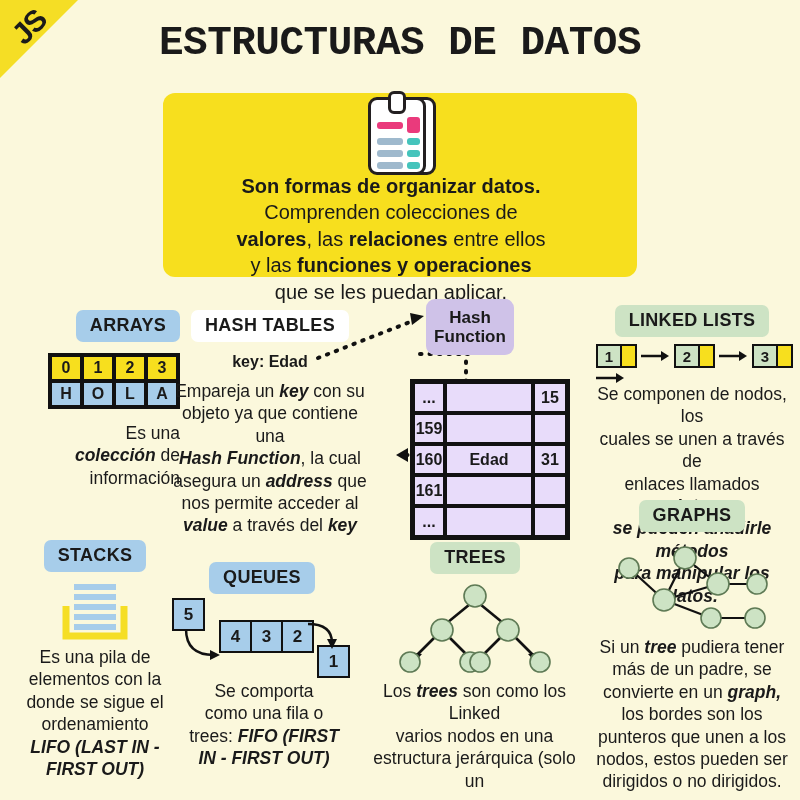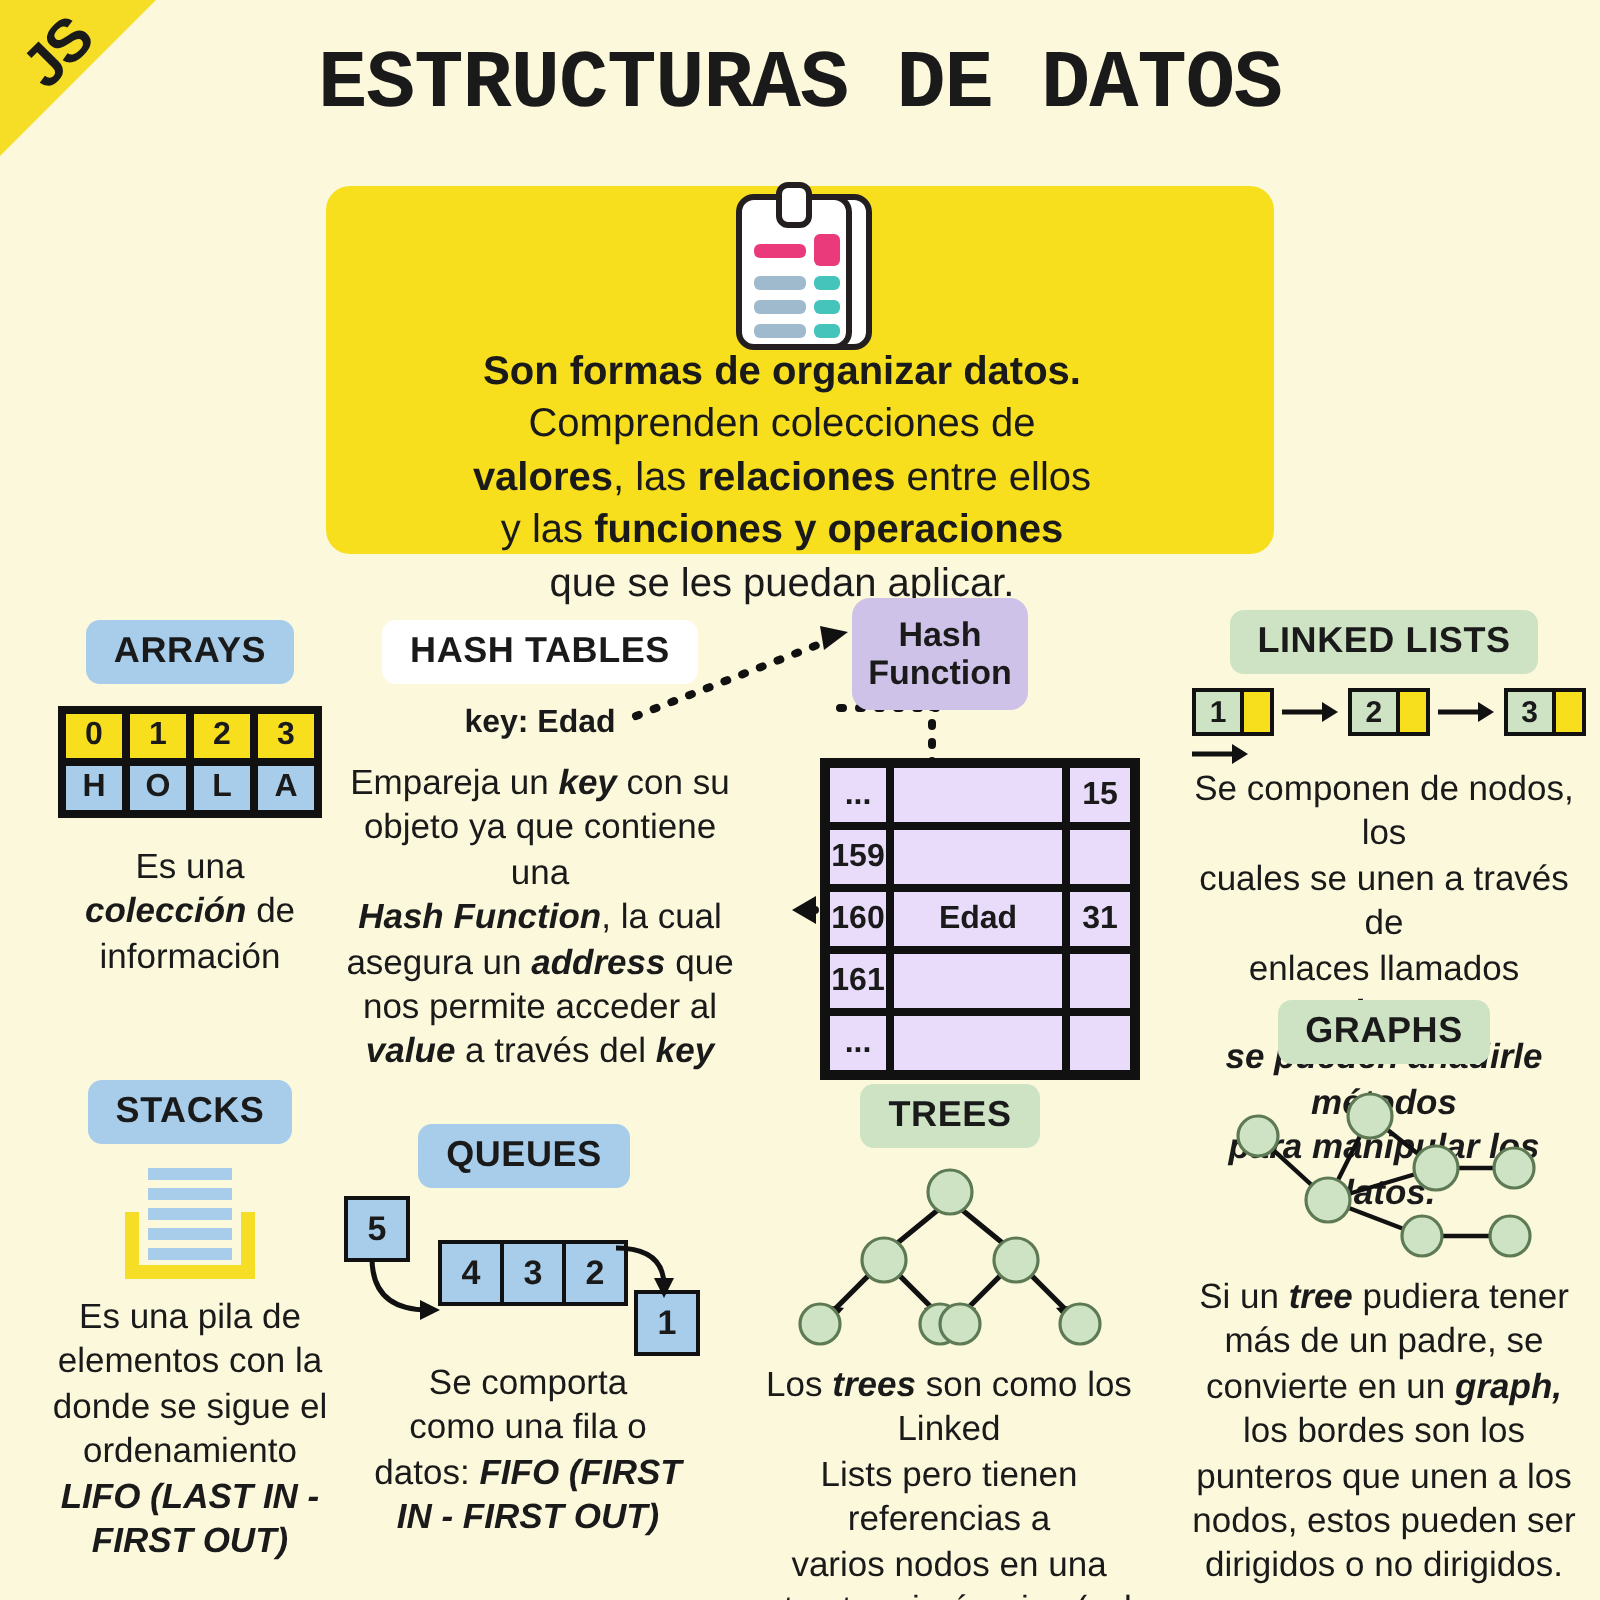--- a/index.html
+++ b/index.html
@@ -159,21 +159,21 @@
     <div>
       <b>valores</b><span>, las </span><b>relaciones</b><span> entre ellos</span>
     </div>
     <div>
       <span>y las </span><b>funciones y operaciones</b>
     </div>
     <div><span>que se les puedan aplicar.</span></div>
   </div>
 </div>
 
-<div class="sec" style="left:10px; top:310px; width:170px;">
+<div class="sec" style="left:10px; top:310px; width:170px;text-align:right;">
   <div class="badge b-blue">ARRAYS</div>
   <div style="margin-top:11px;">
     <div class="arr">
       <div class="row">
         <div class="cell idx">0</div>
         <div class="cell idx">1</div>
         <div class="cell idx">2</div>
         <div class="cell idx">3</div>
       </div>
       <div class="row">
@@ -319,21 +319,21 @@
 </div>
 <svg style="position:absolute; left:0; top:0; width:800px; height:800px; pointer-events:none;">
   <path d="M186,629 Q186,655 214,655" stroke="#111" stroke-width="2.5" fill="none"></path>
   <polygon points="210,650 220,655 210,660" fill="#111"></polygon>
   <path d="M308,624 Q332,624 332,643" stroke="#111" stroke-width="2.5" fill="none"></path>
   <polygon points="327,639 332,649 337,639" fill="#111"></polygon>
 </svg>
 <div class="desc" style="position:absolute; left:180px; top:680px; width:168px; text-align:center;">
   <div><span>Se comporta</span></div>
   <div><span>como una fila o</span></div>
-  <div><span>datos: </span><span class="bi">FIFO (FIRST</span></div>
+  <div><span>trees: </span><span class="bi">FIFO (FIRST</span></div>
   <div><span class="bi">IN - FIRST OUT)</span></div>
 </div>
 
 <div class="sec" style="left:380px; top:542px; width:190px;">
   <div class="badge b-green">TREES</div>
   <div style="margin-top:8px;">
     <svg width="190" height="92">
       <g stroke="#111" stroke-width="2.6" fill="none">
         <line x1="95" y1="18" x2="62" y2="45"></line>
           <line x1="95" y1="18" x2="128" y2="45"></line>
@@ -356,21 +356,20 @@
           <circle cx="128" cy="48" r="11"></circle>
         <circle cx="30" cy="80" r="10"></circle>
           <circle cx="90" cy="80" r="10"></circle>
         <circle cx="100" cy="80" r="10"></circle>
           <circle cx="160" cy="80" r="10"></circle>
       </g>
     </svg>
   </div>
   <div class="desc" style="margin-top:2px; width:215px; margin-left:-13px;">
     <div><span>Los </span><span class="bi">trees</span><span> son como los Linked</span></div>
-    <div><span>Lists pero tienen referencias a</span></div>
     <div><span>varios nodos en una</span></div>
     <div><span>estructura jerárquica (solo un</span></div>
 
   </div>
 </div>
 
 <div class="sec" style="left:592px; top:500px; width:200px;">
   <div class="badge b-green">GRAPHS</div>
   <div style="margin-top:10px;">
     <svg width="200" height="86">

